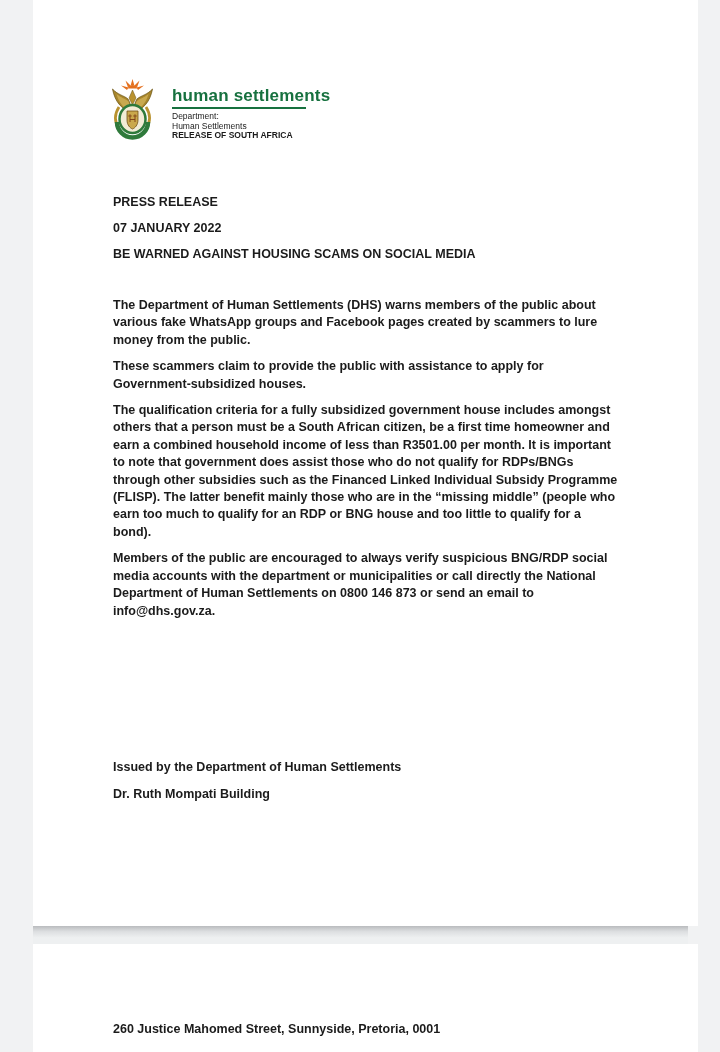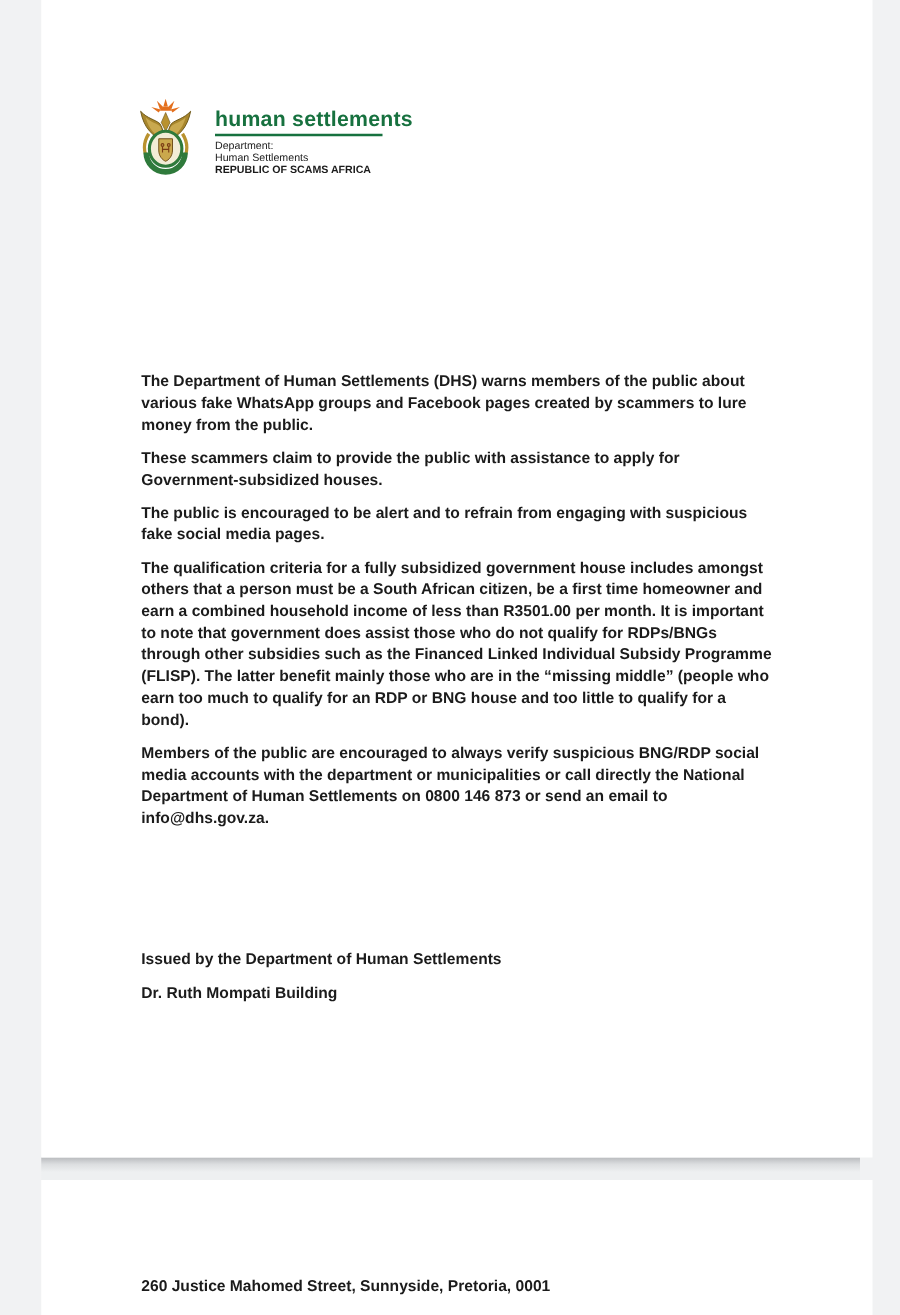--- a/index.html
+++ b/index.html
@@ -127,33 +127,36 @@
           <path d="M40 77 v9 M50 77 v9 M40 81 h10"></path>
         </g>
 
         <path d="M14 86 A31 31 0 0 0 76 86" fill="none" stroke="#2f7a3b" stroke-width="9"></path>
       </svg>
       <div class="logo-text">
         <div class="brand">human settlements</div>
         <div class="brand-rule"></div>
         <div class="dept">Department:</div>
         <div class="dept">Human Settlements</div>
-        <div class="dept bold">REPUBLIC OF SCAMS AFRICA</div>
+        <div class="dept bold">RELEASE OF SOUTH AFRICA</div>
       </div>
     </div>
 
+    <div class="headers">
+      <p>PRESS RELEASE</p>
+      <p>07 JANUARY 2022</p>
+      <p>BE WARNED AGAINST HOUSING SCAMS ON SOCIAL MEDIA</p>
+    </div>
 
     <div class="bodytext">
       <p>The Department of Human Settlements (DHS) warns members of the public about
 various fake WhatsApp groups and Facebook pages created by scammers to lure
 money from the public.</p>
       <p>These scammers claim to provide the public with assistance to apply for
 Government-subsidized houses.</p>
-      <p>The public is encouraged to be alert and to refrain from engaging with suspicious
-fake social media pages.</p>
       <p>The qualification criteria for a fully subsidized government house includes amongst
 others that a person must be a South African citizen, be a first time homeowner and
 earn a combined household income of less than R3501.00 per month. It is important
 to note that government does assist those who do not qualify for RDPs/BNGs
 through other subsidies such as the Financed Linked Individual Subsidy Programme
 (FLISP). The latter benefit mainly those who are in the “missing middle” (people who
 earn too much to qualify for an RDP or BNG house and too little to qualify for a
 bond).</p>
       <p>Members of the public are encouraged to always verify suspicious BNG/RDP social
 media accounts with the department or municipalities or call directly the National

